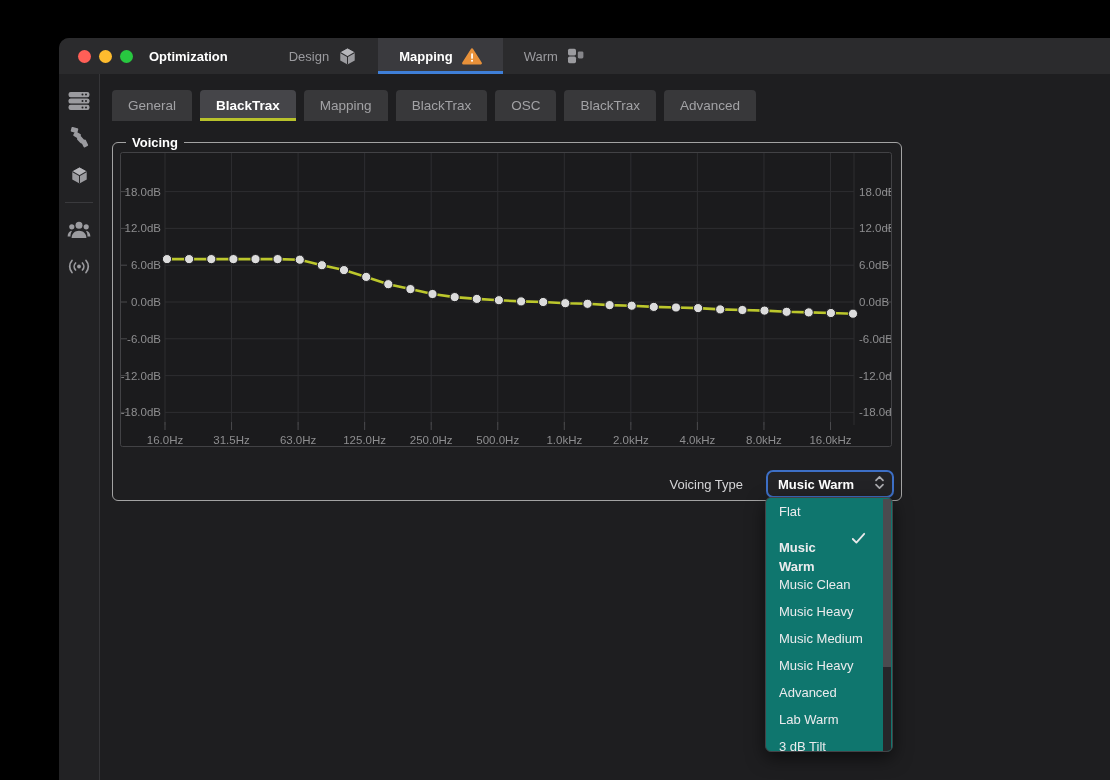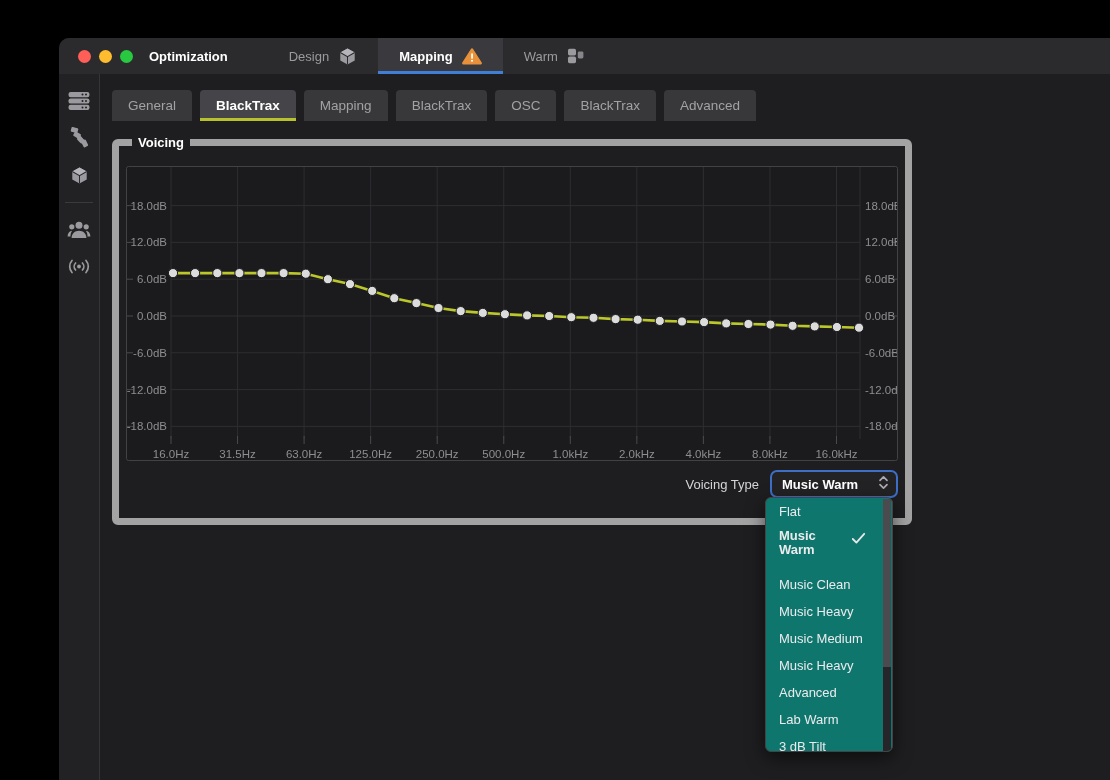--- a/index.html
+++ b/index.html
@@ -33,42 +33,42 @@
 
   
   .tabbar { display:flex; gap:8px; margin-top:16px; }
   .tab { background:#38383a; color:#a2a2a5; font-size:13.5px; height:31px;
          padding:4px 16px; display:flex; align-items:center; border-radius:4px 4px 0 0;
          white-space:nowrap; cursor:default; }
   .tab.selected { background:#454549; color:#fff; font-weight:bold;
                   box-shadow:inset 0 -3px 0 #b8c22b; }
 
   
-  fieldset.voicing { margin-top:14px; width:790px; border:7px solid #a3a3a3;
-                     border-radius:6px; padding:0 7px 20px; }
+  fieldset.voicing { margin-top:14px; width:790px; border:1px solid #a3a3a3;
+                     border-radius:6px; padding:0 7px 2px; }
   fieldset.voicing legend { color:#fff; font-weight:bold; font-size:13px;
                             margin-left:6px; padding:0 6px; }
-  .chart-wrap { width:772px; height:295px; margin-top:16px; background:#1b1b1d;
+  .chart-wrap { width:772px; height:295px; margin-top:2px; background:#1b1b1d;
                 border-radius:2px; }
-  .vt-row { display:flex; justify-content:flex-end; align-items:center; gap:11px;
-            margin-top:9px; height:28px; }
+  .vt-row { display:flex; justify-content:flex-end; align-items:center; gap:23px;
+            margin-top:23px; height:28px; }
   .vt-label { color:#d4d4d6; font-size:13px; }
   .vt-select { width:128px; height:28px; background:#232326; border:2px solid #3d6fc6;
                border-radius:7px; display:flex; align-items:center; justify-content:space-between;
                padding:0 7px 0 10px; color:#fff; font-weight:bold; font-size:13px; cursor:default; }
 
   
   .dropdown { position:absolute; left:706px; top:459px; width:128px; height:255px;
               background:#0f766e; border:1px solid #434347; border-radius:6px;
               overflow:hidden; z-index:20; box-shadow:0 6px 18px rgba(0,0,0,.55); }
   .dd-item { height:27px; display:flex; align-items:center; padding-left:13px;
              color:#ebebed; font-size:13px; position:relative; cursor:default; }
   .dd-item.two-line { height:46px; align-items:flex-start; padding-top:4px; font-weight:bold; }
-  .dd-item.two-line .opt-label { display:inline-block; width:62px; line-height:14px;
-             white-space:pre-line; }
+  .dd-item.two-line .opt-label { display:inline-block; width:62px; line-height:19px;
+             white-space:pre-line;margin-top:9px; }
   .dd-check { position:absolute; right:26px; top:7px; }
   .dd-track { position:absolute; right:1px; top:1px; width:8px; height:253px; background:#26262a; }
   .dd-thumb { position:absolute; top:0; left:0; width:8px; height:168px; background:#4b4b4f; }
 </style>
 </head>
 <body>
 
 <div class="window">
 
   <div class="titlebar">

